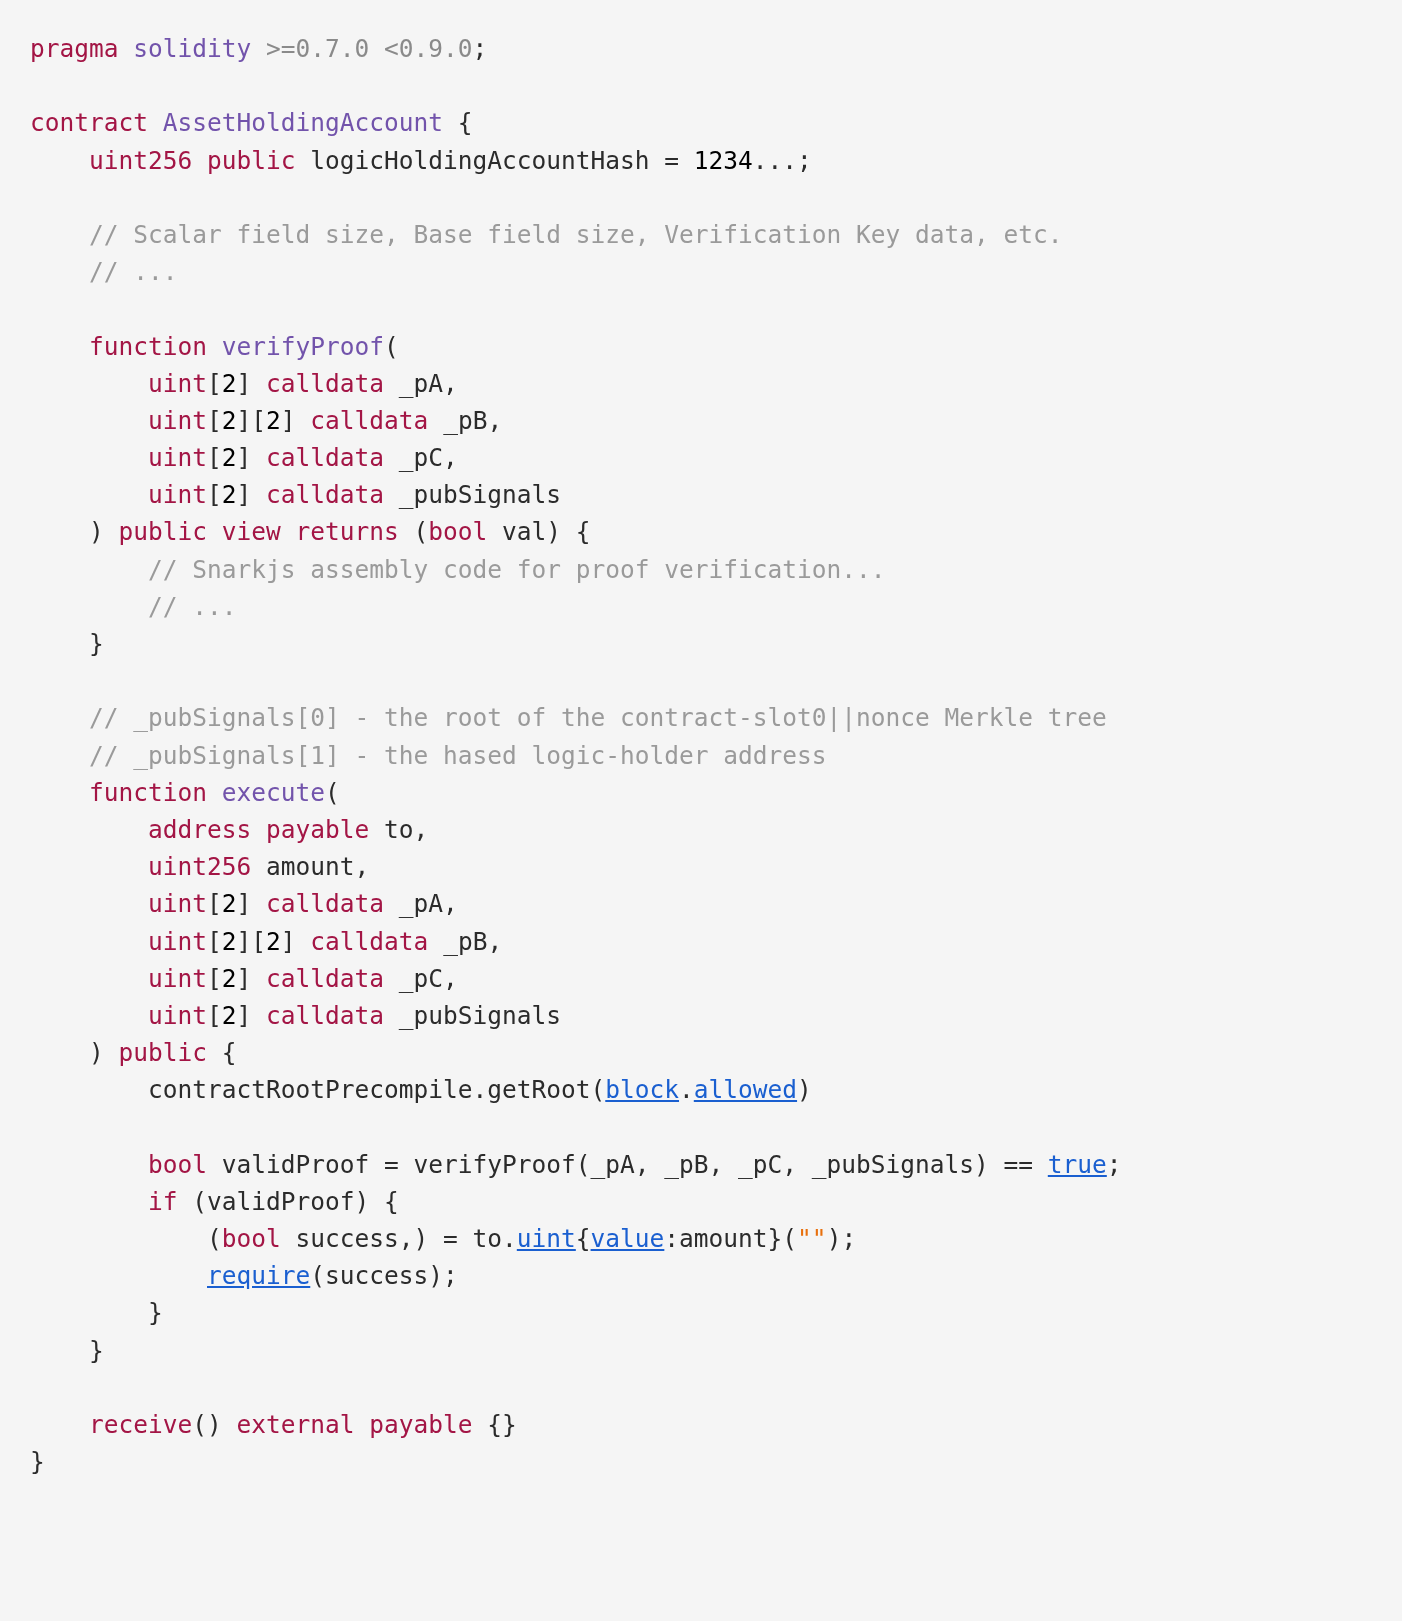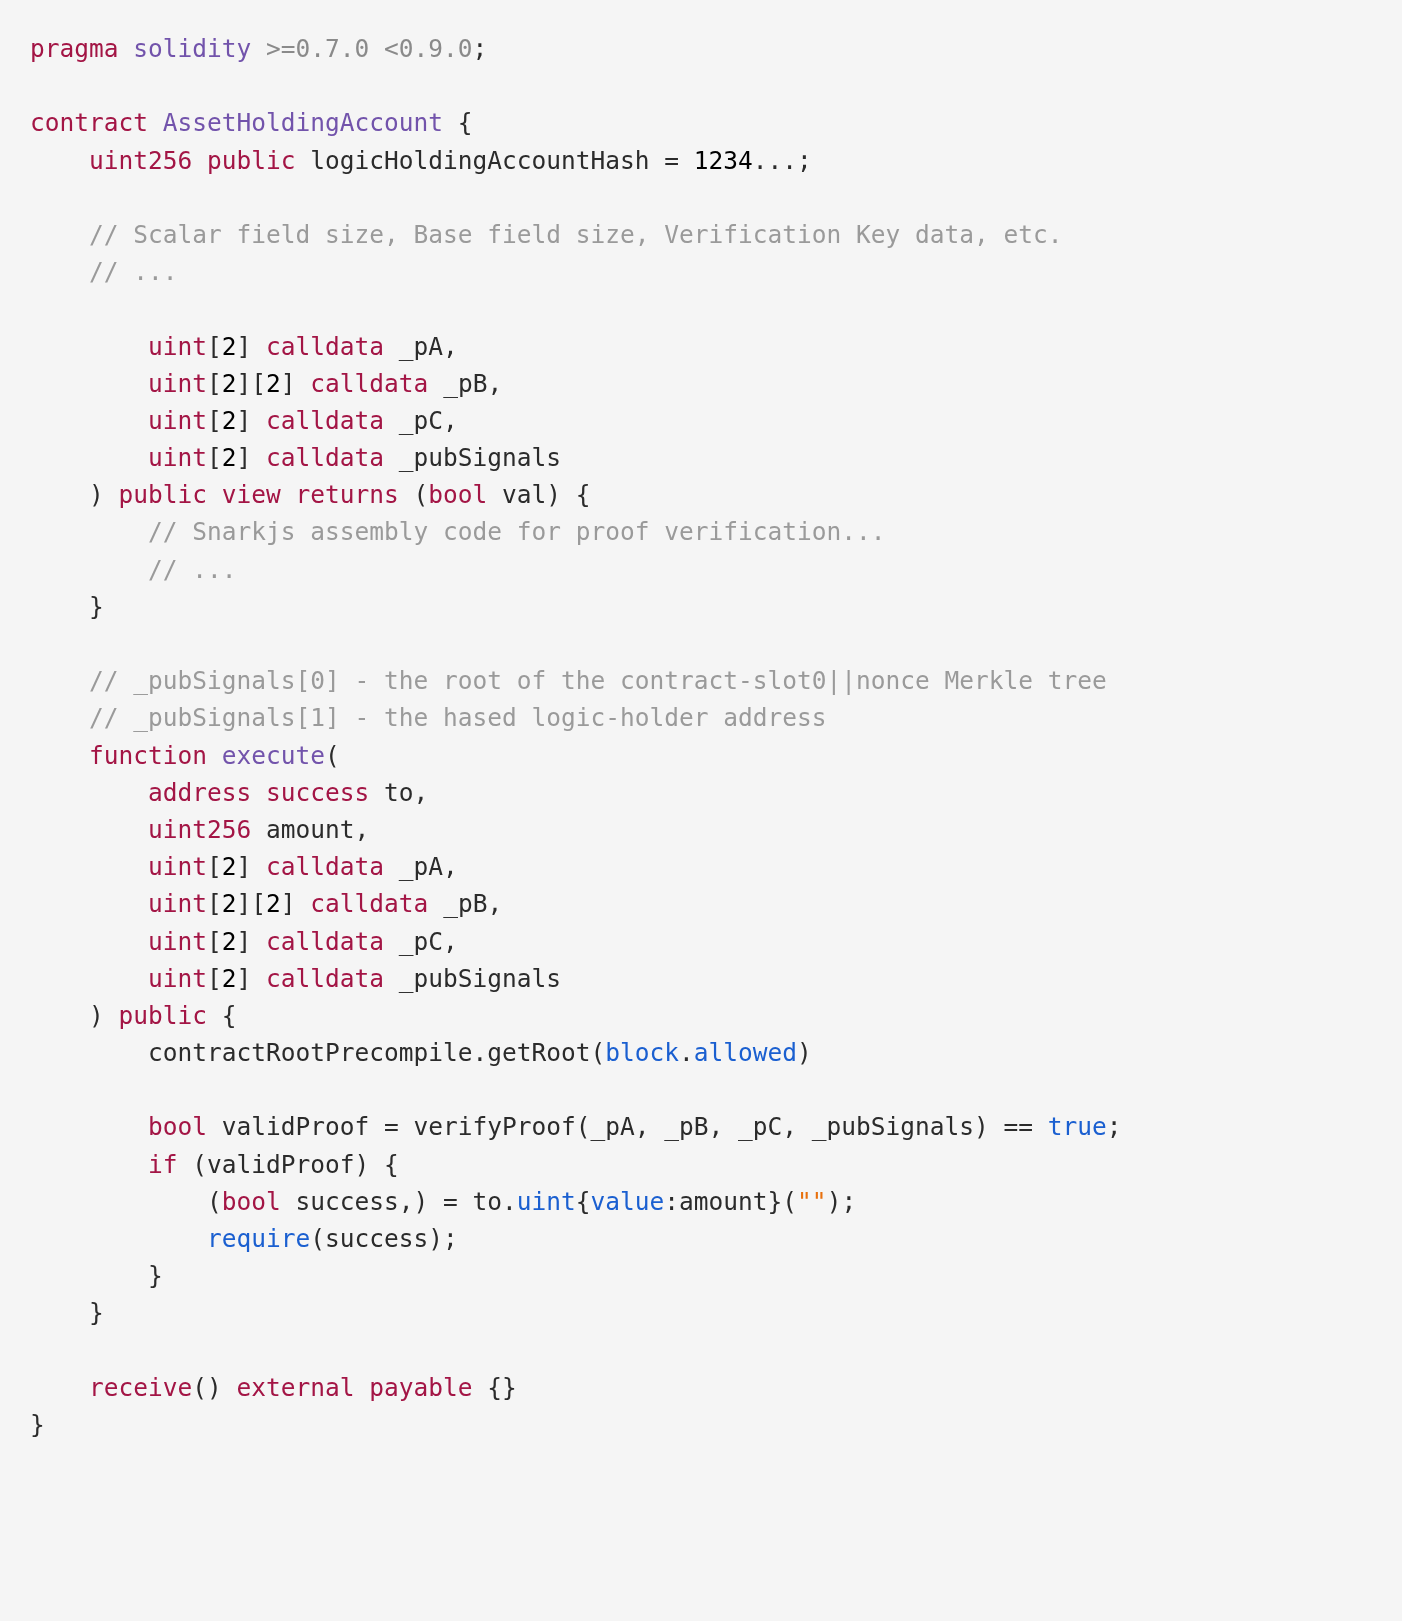--- a/index.html
+++ b/index.html
@@ -25,51 +25,52 @@
     font-size: 24.5px;
     line-height: 37.2px;
     white-space: pre;
     color: #2b2b2b;
     letter-spacing: 0px;
     height: 37.2px;
   }
   .tok-kw      { color: #a31545; }   
   .tok-type    { color: #7253ab; }   
   .tok-num     { color: #000000; }   
-  .tok-builtin { color: #1a5fd0; }   
+  .tok-builtin { color: #1a5fd0; text-decoration: underline; }   
   .tok-str     { color: #e8700d; }   
   .tok-cmt     { color: #9a9a9a; }   
   .tok-dim     { color: #8a8a8a; }   
   .tok-plain   { color: #2b2b2b; }   
 </style>
 </head>
 <body>
 
 <div id="code-block">
     <div class="code-line"><span class="tok-kw">pragma </span><span class="tok-type">solidity</span><span class="tok-plain"> </span><span class="tok-dim">&gt;=0.7.0 &lt;0.9.0</span><span class="tok-plain">;</span></div>
     <div class="code-line">&nbsp;</div>
     <div class="code-line"><span class="tok-kw">contract </span><span class="tok-type">AssetHoldingAccount</span><span class="tok-plain"> {</span></div>
     <div class="code-line"><span class="tok-plain">    </span><span class="tok-kw">uint256</span><span class="tok-plain"> </span><span class="tok-kw">public</span><span class="tok-plain"> logicHoldingAccountHash = </span><span class="tok-num">1234</span><span class="tok-plain">...;</span></div>
     <div class="code-line">&nbsp;</div>
     <div class="code-line"><span class="tok-plain">    </span><span class="tok-cmt">// Scalar field size, Base field size, Verification Key data, etc.</span></div>
     <div class="code-line"><span class="tok-plain">    </span><span class="tok-cmt">// ...</span></div>
     <div class="code-line">&nbsp;</div>
+    <div class="code-line"><span class="tok-plain">    </span><span class="tok-kw">function </span><span class="tok-type">verifyProof</span><span class="tok-plain">(</span></div>
     <div class="code-line"><span class="tok-plain">        </span><span class="tok-kw">uint</span><span class="tok-plain">[</span><span class="tok-num">2</span><span class="tok-plain">] </span><span class="tok-kw">calldata</span><span class="tok-plain"> _pA,</span></div>
     <div class="code-line"><span class="tok-plain">        </span><span class="tok-kw">uint</span><span class="tok-plain">[</span><span class="tok-num">2</span><span class="tok-plain">][</span><span class="tok-num">2</span><span class="tok-plain">] </span><span class="tok-kw">calldata</span><span class="tok-plain"> _pB,</span></div>
     <div class="code-line"><span class="tok-plain">        </span><span class="tok-kw">uint</span><span class="tok-plain">[</span><span class="tok-num">2</span><span class="tok-plain">] </span><span class="tok-kw">calldata</span><span class="tok-plain"> _pC,</span></div>
     <div class="code-line"><span class="tok-plain">        </span><span class="tok-kw">uint</span><span class="tok-plain">[</span><span class="tok-num">2</span><span class="tok-plain">] </span><span class="tok-kw">calldata</span><span class="tok-plain"> _pubSignals</span></div>
     <div class="code-line"><span class="tok-plain">    ) </span><span class="tok-kw">public view returns</span><span class="tok-plain"> (</span><span class="tok-kw">bool</span><span class="tok-plain"> val) {</span></div>
     <div class="code-line"><span class="tok-plain">        </span><span class="tok-cmt">// Snarkjs assembly code for proof verification...</span></div>
     <div class="code-line"><span class="tok-plain">        </span><span class="tok-cmt">// ...</span></div>
     <div class="code-line"><span class="tok-plain">    }</span></div>
     <div class="code-line">&nbsp;</div>
     <div class="code-line"><span class="tok-plain">    </span><span class="tok-cmt">// _pubSignals[0] - the root of the contract-slot0||nonce Merkle tree</span></div>
     <div class="code-line"><span class="tok-plain">    </span><span class="tok-cmt">// _pubSignals[1] - the hased logic-holder address</span></div>
     <div class="code-line"><span class="tok-plain">    </span><span class="tok-kw">function </span><span class="tok-type">execute</span><span class="tok-plain">(</span></div>
-    <div class="code-line"><span class="tok-plain">        </span><span class="tok-kw">address success</span><span class="tok-plain"> to,</span></div>
+    <div class="code-line"><span class="tok-plain">        </span><span class="tok-kw">address payable</span><span class="tok-plain"> to,</span></div>
     <div class="code-line"><span class="tok-plain">        </span><span class="tok-kw">uint256</span><span class="tok-plain"> amount,</span></div>
     <div class="code-line"><span class="tok-plain">        </span><span class="tok-kw">uint</span><span class="tok-plain">[</span><span class="tok-num">2</span><span class="tok-plain">] </span><span class="tok-kw">calldata</span><span class="tok-plain"> _pA,</span></div>
     <div class="code-line"><span class="tok-plain">        </span><span class="tok-kw">uint</span><span class="tok-plain">[</span><span class="tok-num">2</span><span class="tok-plain">][</span><span class="tok-num">2</span><span class="tok-plain">] </span><span class="tok-kw">calldata</span><span class="tok-plain"> _pB,</span></div>
     <div class="code-line"><span class="tok-plain">        </span><span class="tok-kw">uint</span><span class="tok-plain">[</span><span class="tok-num">2</span><span class="tok-plain">] </span><span class="tok-kw">calldata</span><span class="tok-plain"> _pC,</span></div>
     <div class="code-line"><span class="tok-plain">        </span><span class="tok-kw">uint</span><span class="tok-plain">[</span><span class="tok-num">2</span><span class="tok-plain">] </span><span class="tok-kw">calldata</span><span class="tok-plain"> _pubSignals</span></div>
     <div class="code-line"><span class="tok-plain">    ) </span><span class="tok-kw">public</span><span class="tok-plain"> {</span></div>
     <div class="code-line"><span class="tok-plain">        contractRootPrecompile.getRoot(</span><span class="tok-builtin">block</span><span class="tok-plain">.</span><span class="tok-builtin">allowed</span><span class="tok-plain">)</span></div>
     <div class="code-line">&nbsp;</div>
     <div class="code-line"><span class="tok-plain">        </span><span class="tok-kw">bool</span><span class="tok-plain"> validProof = verifyProof(_pA, _pB, _pC, _pubSignals) == </span><span class="tok-builtin">true</span><span class="tok-plain">;</span></div>
     <div class="code-line"><span class="tok-plain">        </span><span class="tok-kw">if</span><span class="tok-plain"> (validProof) {</span></div>

